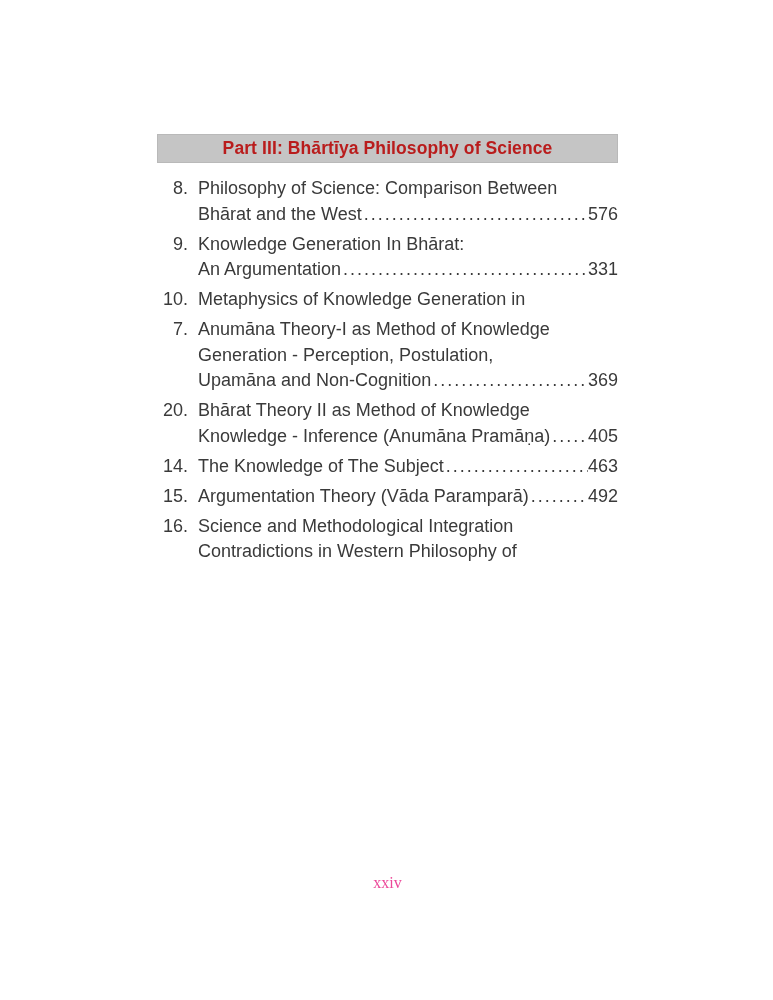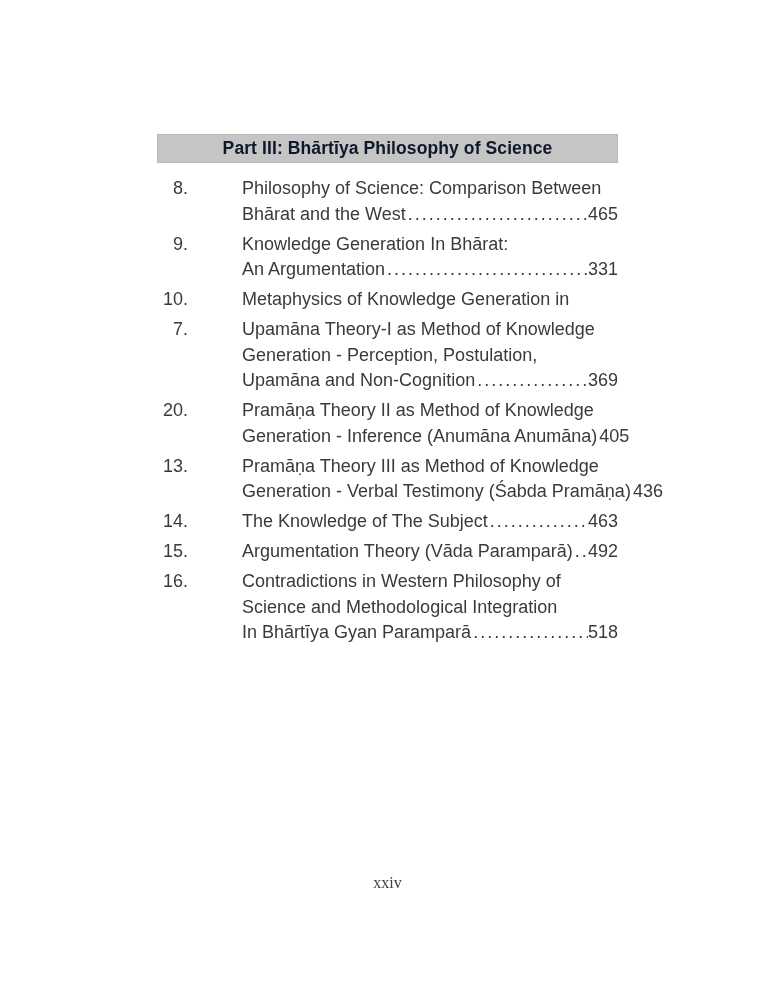--- a/index.html
+++ b/index.html
@@ -23,42 +23,41 @@
   }
   .part-header {
     background: #c5c5c5;
     border: 1px solid #b9b9b9;
     box-sizing: border-box;
     height: 29px;
     line-height: 27px;
     text-align: center;
     font-weight: bold;
     font-size: 17.5px;
-    color: #0f172a;
+    color: #b91c1c;
     letter-spacing: 0.1px;
   }
   .toc-list {
     margin-top: 13px;
   }
   .toc-entry {
     display: flex;
     margin-bottom: 4.5px;
   }
   .entry-num {
     flex: 0 0 auto;
     width: 31px;
     padding-right: 10px;
     text-align: right;
     font-size: 18px;
     line-height: 25.5px;
   }
   .entry-body {
     flex: 1 1 auto;
     min-width: 0;
-    margin-left: 44px;
   }
   .entry-line {
     font-size: 18px;
     line-height: 25.5px;
     white-space: nowrap;
   }
   .entry-line.last {
     display: flex;
     align-items: center;
   }
@@ -80,37 +79,37 @@
     flex: 0 0 auto;
   }
   .footer-folio {
     position: absolute;
     left: 157px;
     width: 461px;
     top: 874px;
     text-align: center;
     font-family: "Liberation Serif", serif;
     font-size: 16px;
-    color: #404040;
+    color: #ec4899;
   }
 </style>
 </head>
 <body style="color: rgb(58, 58, 58);">
 
 <div class="page-content">
   <div class="part-header" style="background: rgb(197, 197, 197);">Part III: Bhārtīya Philosophy of Science</div>
   <div class="toc-list">
   <div class="toc-entry">
     <div class="entry-num">8.</div>
     <div class="entry-body">
           <div class="entry-line"><span class="line-text">Philosophy of Science: Comparison Between</span></div>
           <div class="entry-line last">
             <span class="line-text">Bhārat and the West</span>
             <span class="leader"></span>
-            <span class="page-num">465</span>
+            <span class="page-num">576</span>
           </div>
         </div>
   </div>
 
   <div class="toc-entry">
     <div class="entry-num">9.</div>
     <div class="entry-body">
           <div class="entry-line"><span class="line-text">Knowledge Generation In Bhārat:</span></div>
           <div class="entry-line last">
             <span class="line-text">An Argumentation</span>
@@ -123,53 +122,42 @@
   <div class="toc-entry">
     <div class="entry-num">10.</div>
     <div class="entry-body">
           <div class="entry-line"><span class="line-text">Metaphysics of Knowledge Generation in</span></div>
         </div>
   </div>
 
   <div class="toc-entry">
     <div class="entry-num">7.</div>
     <div class="entry-body">
-          <div class="entry-line"><span class="line-text">Upamāna Theory-I as Method of Knowledge</span></div>
+          <div class="entry-line"><span class="line-text">Anumāna Theory-I as Method of Knowledge</span></div>
           <div class="entry-line"><span class="line-text">Generation - Perception, Postulation,</span></div>
           <div class="entry-line last">
             <span class="line-text">Upamāna and Non-Cognition</span>
             <span class="leader"></span>
             <span class="page-num">369</span>
           </div>
         </div>
   </div>
 
   <div class="toc-entry">
     <div class="entry-num">20.</div>
     <div class="entry-body">
-          <div class="entry-line"><span class="line-text">Pramāṇa Theory II as Method of Knowledge</span></div>
+          <div class="entry-line"><span class="line-text">Bhārat Theory II as Method of Knowledge</span></div>
           <div class="entry-line last">
-            <span class="line-text">Generation - Inference (Anumāna Anumāna)</span>
+            <span class="line-text">Knowledge - Inference (Anumāna Pramāṇa)</span>
             <span class="leader"></span>
             <span class="page-num">405</span>
           </div>
         </div>
   </div>
 
-  <div class="toc-entry">
-    <div class="entry-num">13.</div>
-    <div class="entry-body">
-          <div class="entry-line"><span class="line-text">Pramāṇa Theory III as Method of Knowledge</span></div>
-          <div class="entry-line last">
-            <span class="line-text">Generation - Verbal Testimony (Śabda Pramāṇa)</span>
-            <span class="leader"></span>
-            <span class="page-num">436</span>
-          </div>
-        </div>
-  </div>
 
   <div class="toc-entry">
     <div class="entry-num">14.</div>
     <div class="entry-body">
           <div class="entry-line last">
             <span class="line-text">The Knowledge of The Subject</span>
             <span class="leader"></span>
             <span class="page-num">463</span>
           </div>
         </div>
@@ -182,25 +170,20 @@
             <span class="line-text">Argumentation Theory (Vāda Paramparā)</span>
             <span class="leader"></span>
             <span class="page-num">492</span>
           </div>
         </div>
   </div>
 
   <div class="toc-entry">
     <div class="entry-num">16.</div>
     <div class="entry-body">
+          <div class="entry-line"><span class="line-text">Science and Methodological Integration</span></div>
           <div class="entry-line"><span class="line-text">Contradictions in Western Philosophy of</span></div>
-          <div class="entry-line"><span class="line-text">Science and Methodological Integration</span></div>
-          <div class="entry-line last">
-            <span class="line-text">In Bhārtīya Gyan Paramparā</span>
-            <span class="leader"></span>
-            <span class="page-num">518</span>
-          </div>
         </div>
   </div>
 </div>
 </div>
 
 <div class="footer-folio">xxiv</div>
 
 </body></html>

